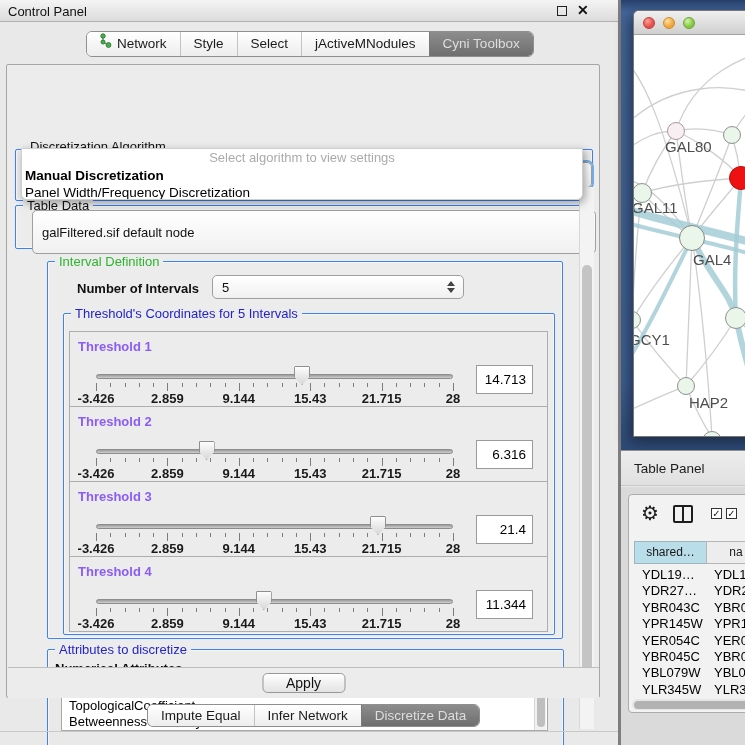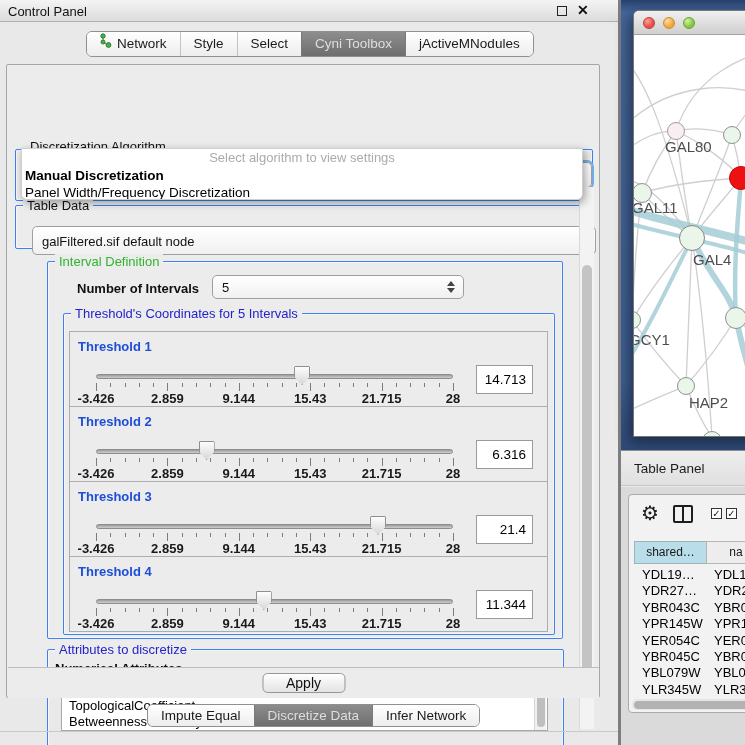--- a/index.html
+++ b/index.html
@@ -54,21 +54,21 @@
   #dropdown-popup .opt { height:17px; line-height:17px; padding-left:3px; font-size:13.5px; color:#000; white-space:nowrap; }
   #dropdown-popup .opt.first { font-weight:bold; }
 
   #tabledata-group { left:8px; top:140px; width:578px; height:44px; }
 
   #interval-group { left:40px; top:196px; width:516px; height:378px; }
   #num-label { position:absolute; left:70px; top:216px; font-size:13px; font-weight:bold; color:#111; }
   #coords-group { left:56px; top:248px; width:492px; height:322px; }
 
   .thbox { position:absolute; left:62px; width:479px; height:76px; border:1px solid #adadad; background:#ececec; }
-  .thbox .tt { position:absolute; left:8px; top:7px; font-size:13px; font-weight:bold; color:#1d4ed8; }
+  .thbox .tt { position:absolute; left:8px; top:7px; font-size:13px; font-weight:bold; color:#8b5cf6; }
   .track { position:absolute; left:26px; top:42px; width:357px; height:5px; border-radius:3px;
     background:linear-gradient(#9b9b9b,#cfcfcf); border:1px solid #8d8d8d; }
   .thumb { position:absolute; top:34px; width:16px; height:19px; background:linear-gradient(#fdfdfd,#d8d8d8);
     border:1px solid #8f8f8f; clip-path:polygon(6% 0,94% 0,100% 8%,100% 55%,50% 100%,0 55%,0 8%); z-index:2; }
   .ticks { position:absolute; left:26px; top:51px; width:357px; height:8px; }
   .tick { position:absolute; top:0; width:1px; background:#7c7c7c; }
   .ticklab { position:absolute; top:59px; transform:translateX(-50%); font-size:13px; font-weight:bold; color:#1a1a1a; white-space:nowrap; }
   .valbox { position:absolute; left:406px; top:33px; width:57px; height:29px; background:#fff; border:1px solid #9a9a9a;
     font-size:13.5px; color:#000; text-align:right; line-height:27px; padding-right:6px; }
 
@@ -150,40 +150,40 @@
               <circle cx="8.5" cy="12" r="2.4" fill="#49b04f" stroke="#2f7d36"></circle>
             </svg></span>
           <span>Network</span>
         </div>
         <div class="seg">
           <span>Style</span>
         </div>
         <div class="seg">
           <span>Select</span>
         </div>
+        <div class="seg">
+          <span>jActiveMNodules</span>
+        </div>
         <div class="seg sel">
           <span>Cyni Toolbox</span>
-        </div>
-        <div class="seg">
-          <span>jActiveMNodules</span>
         </div>
       </div>
 
     <div id="content-panel">
 
       <span id="algo-label">Discretization Algorithm</span>
       <div id="algo-group" class="groupbox">
         <div id="algo-combo" class="combo">
           <span class="stepper"></span>
         </div>
       </div>
 
       <div id="tabledata-group" class="groupbox">
         <span class="grouplabel">Table Data</span>
-        <div class="combo" style="left:16px; top:20px; width:564px; height:29px;padding-left:10px;">
+        <div class="combo" style="left:16px; top:4px; width:564px; height:44px;padding-left:10px;">
           <span class="val">galFiltered.sif default node</span>
           <span class="stepper"></span>
         </div>
       </div>
 
       <div id="dropdown-popup">
         <div class="hint">Select algorithm to view settings</div>
         <div id="dropdown-opts">
             <div class="opt first">Manual Discretization</div>
             <div class="opt">Panel Width/Frequency Discretization</div>
@@ -385,25 +385,25 @@
 
       <div id="south-strip">
         <button id="apply-btn">Apply</button>
       </div>
     </div>
 
     <div id="bottom-tabs" class="segctl">
         <div class="seg">
           <span>Impute Equal</span>
         </div>
+        <div class="seg">
+          <span>Infer Network</span>
+        </div>
         <div class="seg sel">
           <span>Discretize Data</span>
-        </div>
-        <div class="seg">
-          <span>Infer Network</span>
         </div>
       </div>
     <div id="win-bottom-line"></div>
   </div>
 
   <div id="right-sep"></div>
   <div id="blue-desk"></div>
 
   <div id="net-window">
     <div id="net-titlebar">

